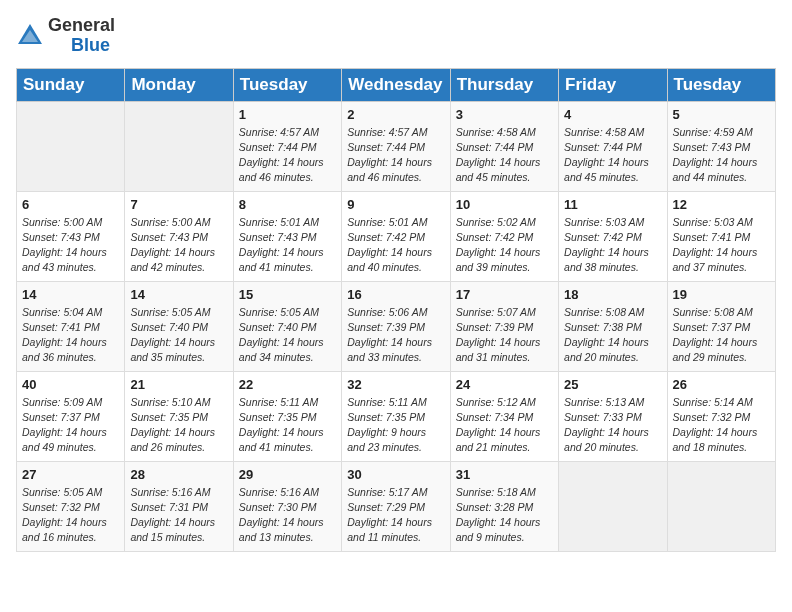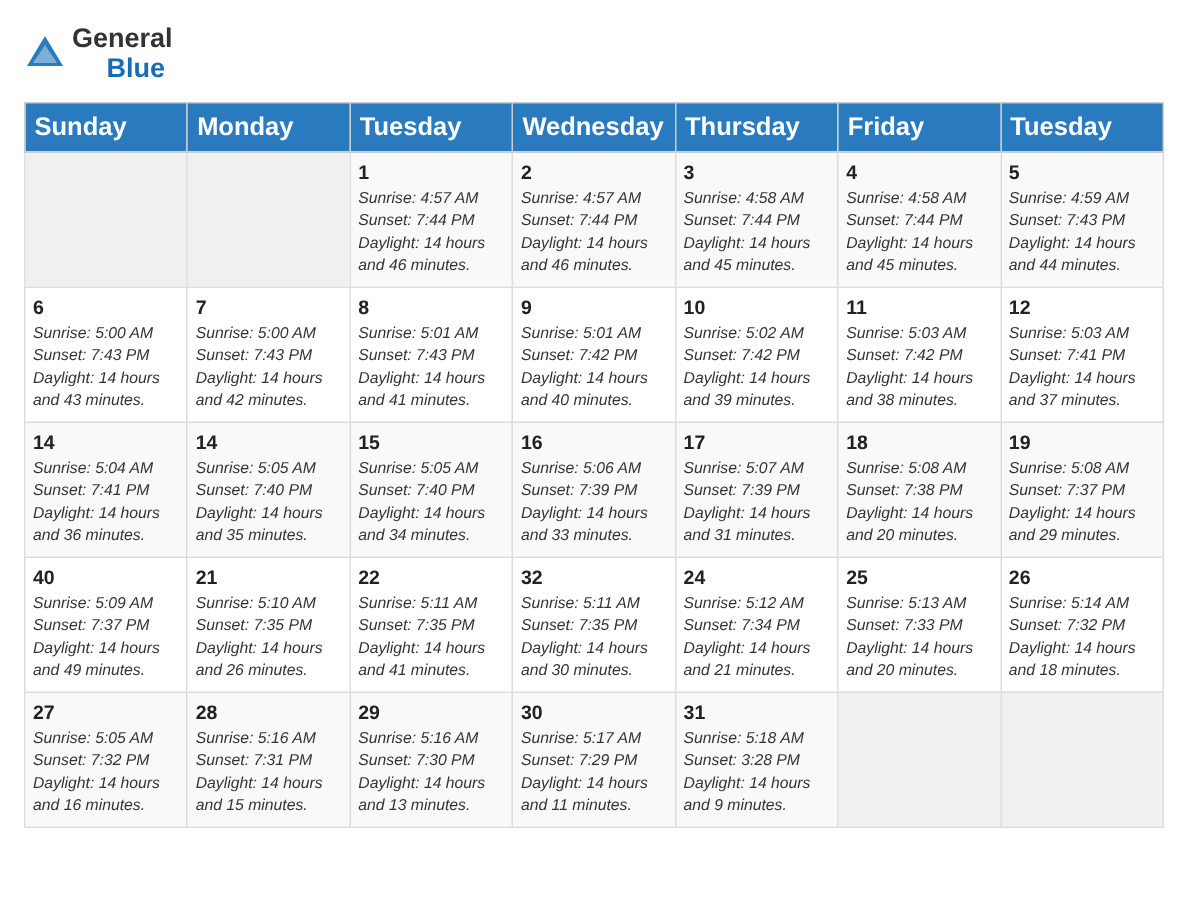--- a/index.html
+++ b/index.html
@@ -307,21 +307,21 @@
             <span>Sunrise: 5:11 AM</span><br>
             <span>Sunset: 7:35 PM</span><br>
             <span>Daylight: 14 hours and 41 minutes.</span>
           </div>
         </td>
         <td>
           <span class="day-number">32</span>
           <div class="cell-content">
             <span>Sunrise: 5:11 AM</span><br>
             <span>Sunset: 7:35 PM</span><br>
-            <span>Daylight: 14 hours and 30 minutes.</span>
+            <span>Daylight: 9 hours and 23 minutes.</span>
           </div>
         </td>
         <td>
           <span class="day-number">24</span>
           <div class="cell-content">
             <span>Sunrise: 5:12 AM</span><br>
             <span>Sunset: 7:34 PM</span><br>
             <span>Daylight: 14 hours and 21 minutes.</span>
           </div>
         </td>

